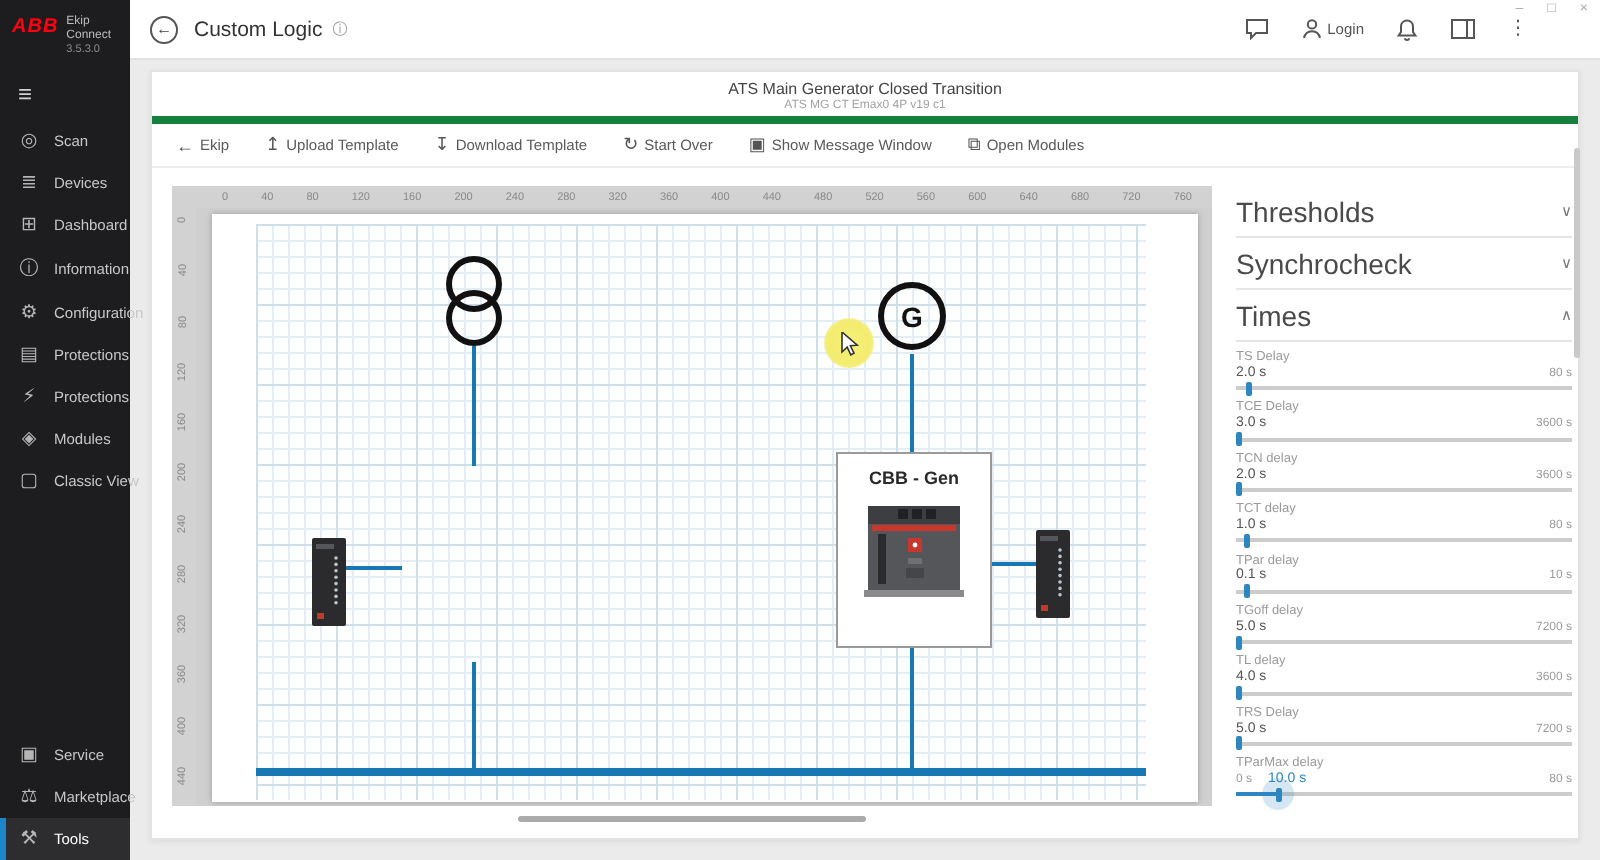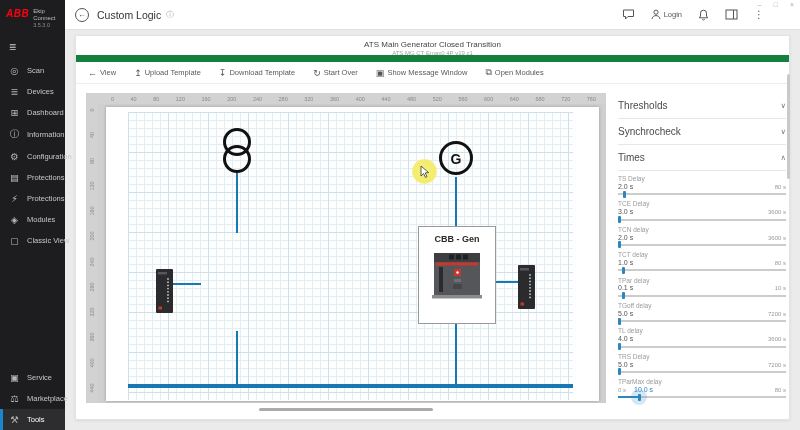--- a/index.html
+++ b/index.html
@@ -39,21 +39,21 @@
   .hdr-ic svg{display:block;}
   .login-lbl{font-size:7.5px;color:#555;}
   .kebab{font-size:10px;color:#555;cursor:pointer;}
   .win-controls{position:absolute;top:1px;right:6px;display:flex;gap:12px;color:#a9a9a9;
     font-size:7px;z-index:30;}
   .win-controls span{cursor:pointer;}
 
   
   .card{position:absolute;left:75px;top:35px;width:715px;height:385px;background:#fff;
     border:1px solid #e3e3e3;box-shadow:0 1px 3px rgba(0,0,0,.07);}
-  .proj-head{height:26px;border-bottom:7px solid #15803d;text-align:center;padding-top:4px;}
+  .proj-head{height:26px;border-bottom:4px solid #15803d;text-align:center;padding-top:4px;}
   .proj-title{font-size:8px;color:#444;}
   .proj-sub{font-size:6px;color:#a2a2a2;margin-top:1px;}
   .toolbar{height:22px;display:flex;align-items:center;gap:18px;padding:0 12px;
     border-bottom:1px solid #ececec;}
   .tb-item{display:flex;align-items:center;gap:3px;font-size:7.5px;color:#5a5a5a;cursor:pointer;white-space:nowrap;}
   .tb-glyph{font-size:9px;color:#555;}
 
   
   .canvas{position:absolute;left:10px;top:57px;width:520px;height:322px;}
   .corner{position:absolute;left:0;top:0;width:12px;height:11px;background:#d2d2d2;}
@@ -81,21 +81,21 @@
   .node-title{font-size:9px;font-weight:600;color:#2b2b2b;margin-top:7px;}
   .node-box svg{margin-top:6px;}
   .sym{position:absolute;cursor:move;}
   .cursor-glow{position:absolute;width:25px;height:25px;border-radius:50%;
     background:radial-gradient(circle,#f6f07a 0%,#f3ec6e 60%,rgba(243,236,110,0) 100%);}
   .hscroll{position:absolute;left:173px;top:315px;width:174px;height:3px;background:#ababab;border-radius:2px;cursor:pointer;}
 
   
   .panel{position:absolute;left:542px;top:57px;width:168px;}
   .sect{height:26px;display:flex;align-items:center;border-bottom:1px solid #e6e6e6;cursor:pointer;}
-  .sect-label{font-size:10px;color:#4a4a4a;}
+  .sect-label{font-size:14px;color:#4a4a4a;}
   .sect-chev{margin-left:auto;font-size:7.5px;color:#777;}
   .sliders{margin-top:4px;}
   .slider{height:25.4px;position:relative;}
   .sl-label{font-size:6.5px;color:#9a9a9a;line-height:1.2;}
   .sl-row{display:flex;align-items:baseline;line-height:1.2;}
   .sl-min{font-size:6px;color:#9a9a9a;margin-right:8px;}
   .sl-val{font-size:7px;color:#555;}
   .sl-val.active{color:#2e86c1;}
   .sl-max{margin-left:auto;font-size:6px;color:#9a9a9a;}
   .track{position:relative;height:2px;background:#cccccc;margin-top:2px;cursor:pointer;}
@@ -212,21 +212,21 @@
 </div>
 
 <div class="card">
   <div class="proj-head">
     <div class="proj-title">ATS Main Generator Closed Transition</div>
     <div class="proj-sub">ATS MG CT Emax0  4P  v19 c1</div>
   </div>
   <div class="toolbar" id="toolbar">
       <div class="tb-item">
         <span class="tb-glyph">←</span>
-        <span class="tb-label">View</span>
+        <span class="tb-label">Ekip</span>
       </div>
       <div class="tb-item">
         <span class="tb-glyph">↥</span>
         <span class="tb-label">Upload Template</span>
       </div>
       <div class="tb-item">
         <span class="tb-glyph">↧</span>
         <span class="tb-label">Download Template</span>
       </div>
       <div class="tb-item">

